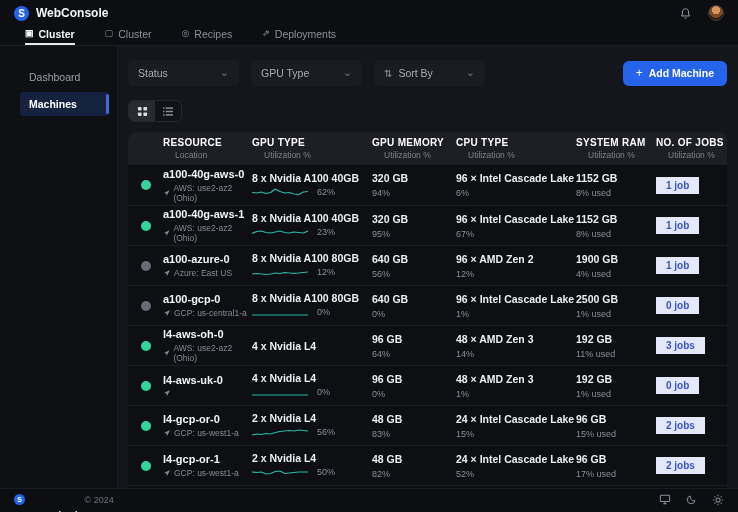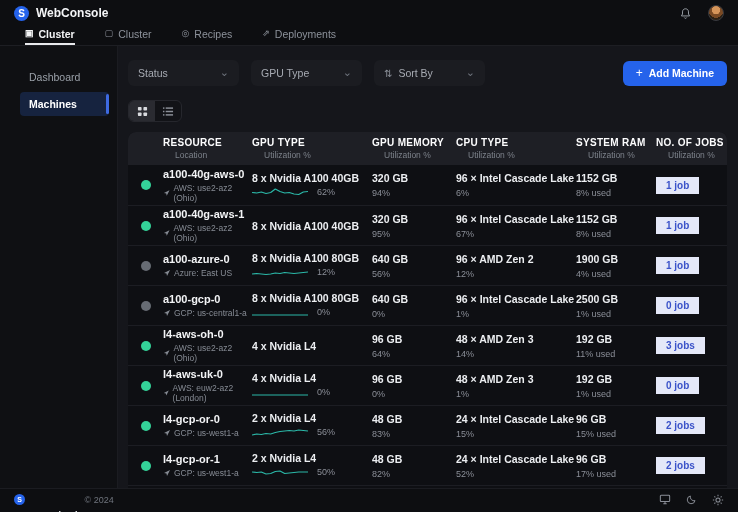--- a/index.html
+++ b/index.html
@@ -263,20 +263,26 @@
               <div class="name">a100-40g-aws-1</div>
               <div class="loc">
                 <svg width="8" height="8" viewBox="0 0 16 16">
                   <path d="M2 8 L14 2 L8 14 L7 9 Z" fill="#878c95"></path>
                 </svg>
                 <span>AWS: use2-az2 (Ohio)</span>
               </div>
             </div>
             <div class="c">
               <div class="cell-main">8 x Nvidia A100 40GB</div>
+              <div class="spark-row">
+                <svg width="56" height="14">
+                  <polyline points="0.0,8.5 4.7,6.5 9.3,6.0 14.0,7.5 18.7,8.0 23.3,7.0 28.0,6.0 32.7,7.5 37.3,8.0 42.0,7.0 46.7,7.5 51.3,8.0 56.0,6.0" fill="none" stroke="#2bb8a8" stroke-width="1.2" stroke-linejoin="round"></polyline>
+                </svg>
+                <span class="cell-sub pct">23%</span>
+              </div>
             </div>
             <div class="c">
               <div class="cell-main">320 GB</div>
               <div class="cell-sub">95%</div>
             </div>
             <div class="c">
               <div class="cell-main">96 × Intel Cascade Lake</div>
               <div class="cell-sub">67%</div>
             </div>
             <div class="c">
@@ -398,21 +404,20 @@
           <div class="trow">
             <div class="c-dot">
               <span class="dot" style="background: rgb(52, 211, 153);"></span>
             </div>
             <div class="c">
               <div class="name">l4-aws-uk-0</div>
               <div class="loc">
                 <svg width="8" height="8" viewBox="0 0 16 16">
                   <path d="M2 8 L14 2 L8 14 L7 9 Z" fill="#878c95"></path>
                 </svg>
-                <span>AWS: euw2-az2 (London)</span>
               </div>
             </div>
             <div class="c">
               <div class="cell-main">4 x Nvidia L4</div>
               <div class="spark-row">
                 <svg width="56" height="14">
                   <polyline points="0.0,10.0 4.7,10.0 9.3,10.0 14.0,10.0 18.7,10.0 23.3,10.0 28.0,10.0 32.7,10.0 37.3,10.0 42.0,10.0 46.7,10.0 51.3,10.0 56.0,10.0" fill="none" stroke="#2bb8a8" stroke-width="1.2" stroke-linejoin="round"></polyline>
                 </svg>
                 <span class="cell-sub pct">0%</span>
               </div>

